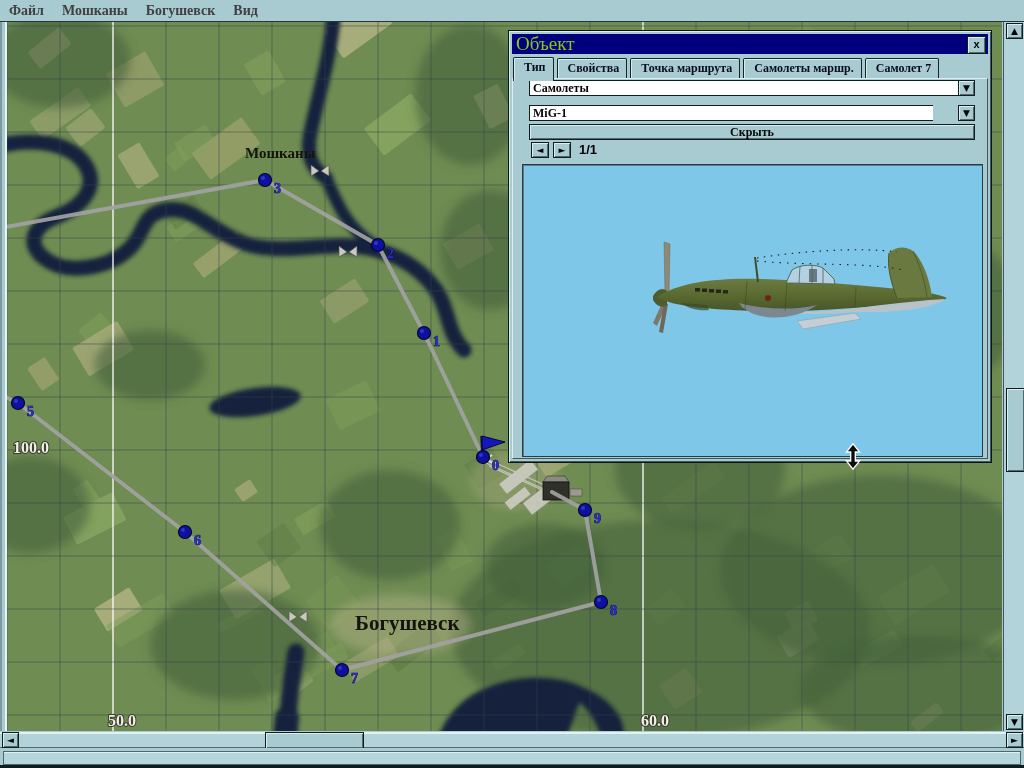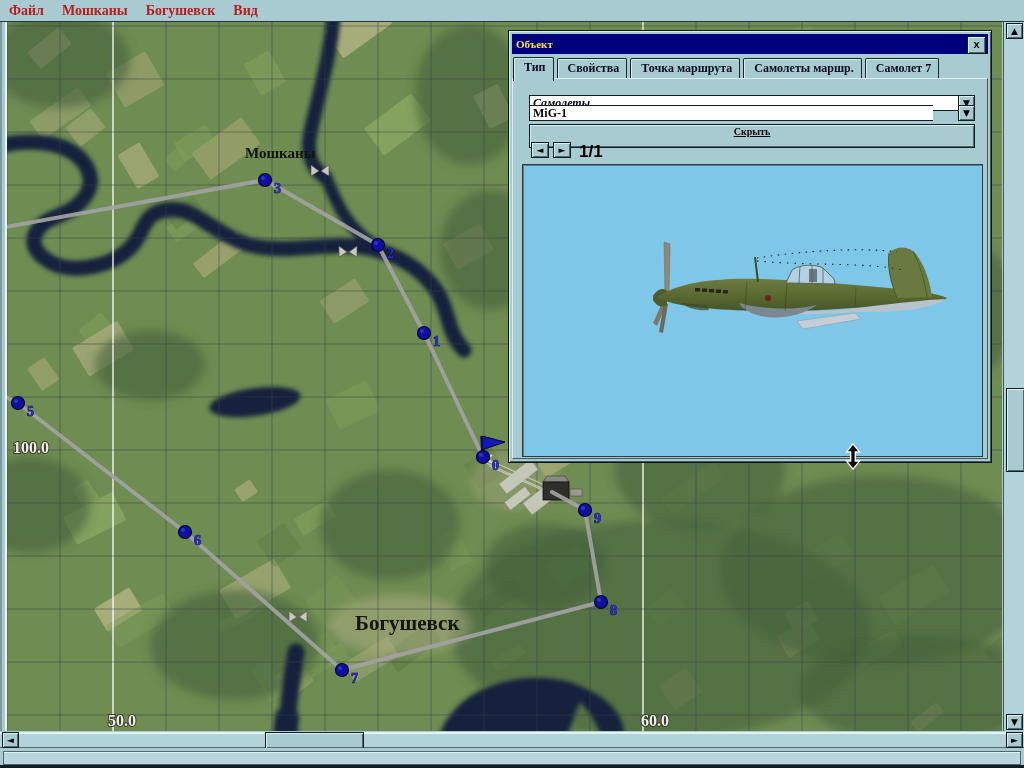--- a/index.html
+++ b/index.html
@@ -1,60 +1,60 @@
 <!DOCTYPE html>
 <html><head>
 <meta charset="utf-8">
 <style>
   html,body{margin:0;padding:0;background:#222;}
   #root{position:relative;width:1024px;height:768px;background:#a7cbd1;overflow:hidden;
         font-family:"Liberation Serif",serif;-webkit-font-smoothing:none;}
   
   .menubar{position:absolute;left:0;top:0;width:1024px;height:21px;background:#a7cbd1;
            border-bottom:1px solid #23383c;display:flex;align-items:center;}
-  .menuitem{font-weight:bold;font-size:14px;color:#b91c1c;padding:0 9px;white-space:nowrap;cursor:default;}
+  .menuitem{font-weight:bold;font-size:14px;color:#404040;padding:0 9px;white-space:nowrap;cursor:default;}
   
   #mapwrap{position:absolute;left:7px;top:22px;width:995px;height:709px;}
   #mapwrap svg{display:block;}
   .leftedge{position:absolute;left:0;top:22px;width:7px;height:709px;background:#a7cbd1;
             box-shadow:inset -2px 0 0 #e6f3f5, inset 2px 0 0 #7d9aa0;}
   text{font-family:"Liberation Serif",serif;}
   .town{font-weight:bold;fill:#14140c;}
   .coord{font-weight:bold;fill:#f0f0e6;stroke:#3a3a30;stroke-width:2px;paint-order:stroke;font-size:16px;}
   .wpnum{font-weight:bold;fill:#2a2dd0;stroke:#05053a;stroke-width:.7px;paint-order:stroke;font-size:14px;}
   
   .raised{background:#a7cbd1;border:1px solid #111d20;
           box-shadow:inset 1px 1px 0 #ddeef1,inset -1px -1px 0 #54696e;}
   .glyph{font-family:"DejaVu Sans",sans-serif;font-size:9px;line-height:1;color:#000;}
   
   #dialog{position:absolute;left:508px;top:30px;width:482px;height:431px;background:#a7cbd1;
           border:1px solid #0a161a;box-shadow:inset 1px 1px 0 #dceef1,inset -1px -1px 0 #41575c;z-index:10;}
   #titlebar{position:absolute;left:3px;top:3px;right:3px;height:20px;background:#00007f;
             display:flex;align-items:center;cursor:default;}
-  #titlebar .t{color:#fde047;font-weight:bold;font-size:11px;padding-left:4px;}
+  #titlebar .t{color:#84cc16;font-weight:normal;font-size:19px;padding-left:4px;}
   #closebtn{position:absolute;right:2px;top:2px;width:17px;height:16px;text-align:center;
             font-weight:bold;font-size:11px;line-height:15px;color:#000;cursor:default;
             font-family:"Liberation Sans",sans-serif;}
   #tabrow{position:absolute;left:4px;top:26px;right:3px;height:22px;display:flex;align-items:flex-end;}
   .tab{position:relative;background:#a7cbd1;border:1px solid #15262a;border-bottom:none;
        border-radius:2px 2px 0 0;padding:2px 7px 3px 10px;margin-right:3px;font-weight:bold;
        font-size:12px;color:#0b0b20;white-space:nowrap;box-shadow:inset 1px 1px 0 #d8ebee;}
   .tab.active{padding-bottom:6px;margin-bottom:-2px;z-index:3;}
   #tabpanel{position:absolute;left:3px;top:47px;right:3px;bottom:3px;
             border-top:1px solid #dceef1;border-left:1px solid #dceef1;
             border-right:1px solid #41575c;border-bottom:1px solid #41575c;z-index:1;}
   .combo{position:absolute;left:20px;width:446px;height:16px;display:flex;z-index:2;}
   .combo .val{flex:1;background:#fff;border:1px solid #111d20;border-right:none;
               font-weight:bold;font-size:12px;line-height:14px;padding:0 3px;color:#050505;overflow:hidden;}
   .combo .drop{width:17px;height:16px;box-sizing:border-box;display:flex;align-items:center;justify-content:center;}
-  #hidebtn{position:absolute;left:20px;top:93px;width:446px;height:24px;z-index:2;
-           font-weight:bold;font-size:10px;text-align:center;line-height:14px;color:#050505;box-sizing:border-box;text-decoration:underline;}
+  #hidebtn{position:absolute;left:20px;top:93px;width:446px;height:16px;z-index:2;
+           font-weight:bold;font-size:12px;text-align:center;line-height:14px;color:#050505;box-sizing:border-box;}
   .navbtn{position:absolute;top:111px;width:18px;height:16px;box-sizing:border-box;
           display:flex;align-items:center;justify-content:center;z-index:2;}
-  #pagertext{position:absolute;left:70px;top:111px;font-weight:bold;font-size:17px;color:#000;z-index:2;
+  #pagertext{position:absolute;left:70px;top:111px;font-weight:bold;font-size:13px;color:#000;z-index:2;
              font-family:"Liberation Sans",sans-serif;}
   #preview{position:absolute;left:13px;top:133px;width:459px;height:291px;background:#7fc7e9;
            border:1px solid #2b3c41;box-shadow:inset 1px 1px 0 #5b7e8d;z-index:2;}
   
   #vscroll{position:absolute;left:1003px;top:22px;width:21px;height:709px;background:#b2d3d9;
            border-left:1px solid #44565a;box-sizing:border-box;}
   #vscroll .arrow,#hscroll .arrow{position:absolute;width:17px;height:16px;display:flex;
            align-items:center;justify-content:center;box-sizing:border-box;}
   #vthumb{position:absolute;left:2px;top:366px;width:17px;height:82px;}
   #hscroll{position:absolute;left:0;top:732px;width:1024px;height:16px;background:#b2d3d9;
@@ -334,21 +334,21 @@
     </div>
     <div id="tabrow">
         <div class="tab active">Тип</div>
         <div class="tab">Свойства</div>
         <div class="tab">Точка маршрута</div>
         <div class="tab">Самолеты маршр.</div>
         <div class="tab">Самолет 7</div>
       </div>
     <div id="tabpanel"></div>
 
-    <div class="combo" style="top:64px;font-style:italic;">
+    <div class="combo" style="top:49px;">
       <div class="val">Самолеты</div>
       <div class="drop raised">
           <span class="glyph">▼</span>
         </div>
     </div>
     <div class="combo" style="top:74px;gap:25px;">
       <div class="val">MiG-1</div>
       <div class="drop raised">
           <span class="glyph">▼</span>
         </div>

